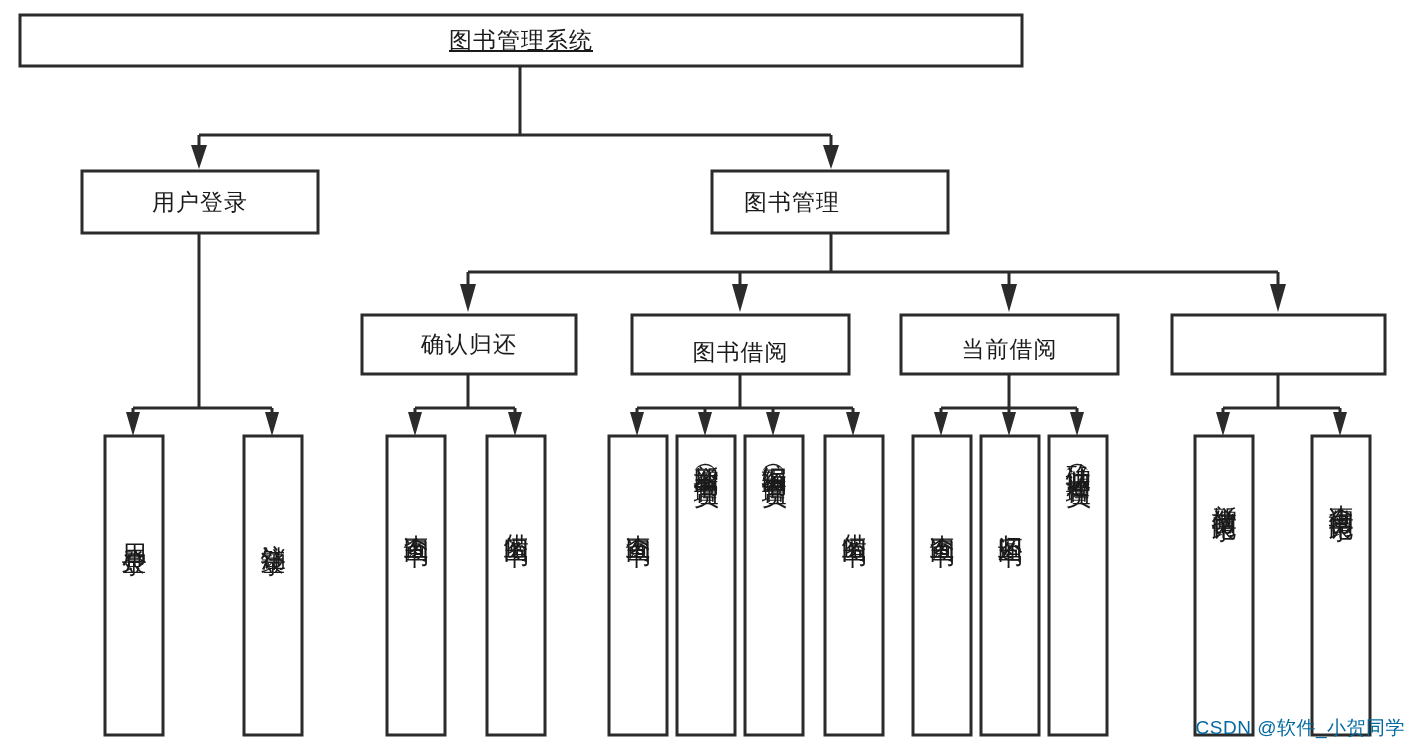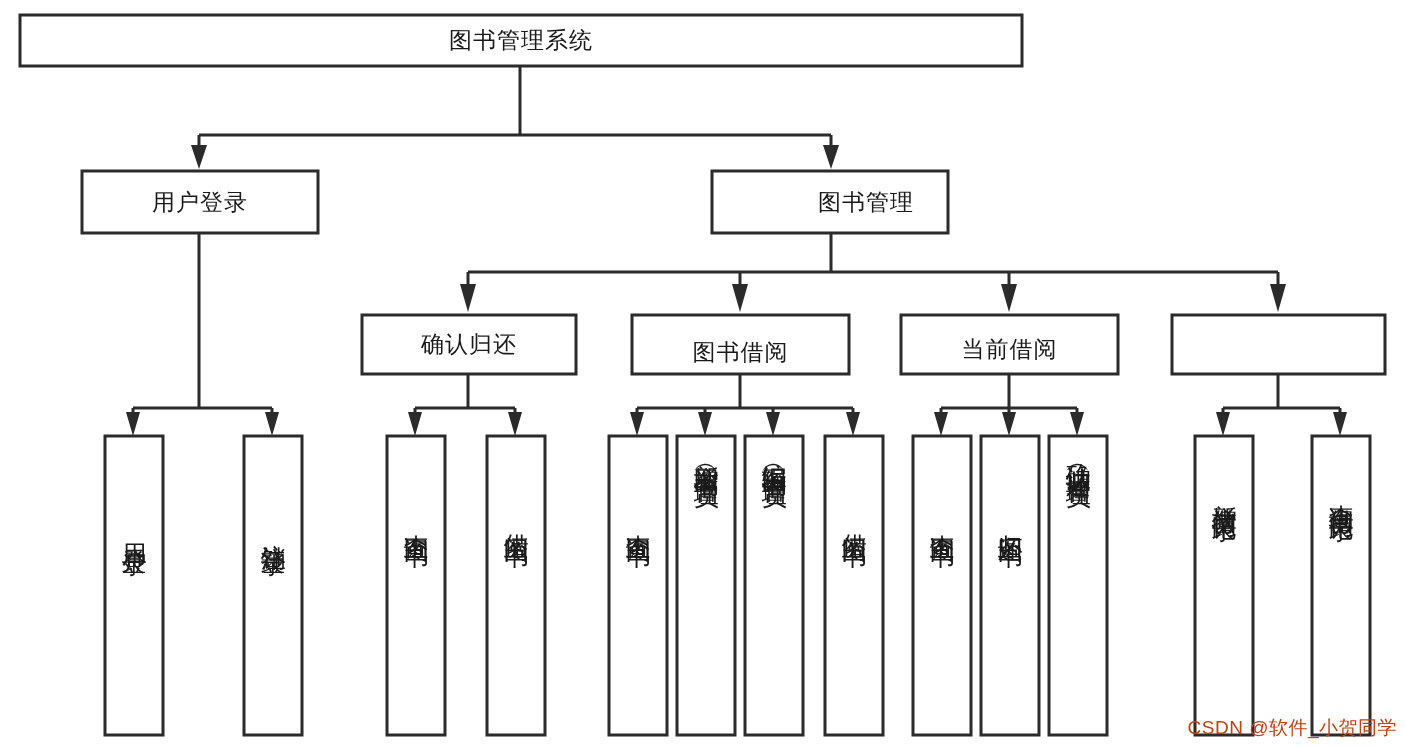--- a/index.html
+++ b/index.html
@@ -62,24 +62,24 @@
     writing-mode: vertical-rl;
     text-orientation: upright;
     font-size: 25px;
     line-height: 1.1;
     letter-spacing: 3px;
     justify-content: flex-start;
     padding-top: 8px;
   }
   .watermark {
     position: absolute;
-    right: 8px;
+    right: 0;
     bottom: 6px;
     font-size: 19px;
-    color: #c2410c;
+    color: #0369a1;
     font-family: "Liberation Sans", "DejaVu Sans", sans-serif;
     letter-spacing: 0.5px;
     white-space: nowrap;
     pointer-events: none;
   }
 </style>
 </head>
 <body>
 
 <div id="diagram-root">
@@ -181,25 +181,25 @@
     <rect class="node-rect" x="825" y="436" width="58" height="299"></rect>
 
     <rect class="node-rect" x="913" y="436" width="58" height="299"></rect>
     <rect class="node-rect" x="981" y="436" width="58" height="299"></rect>
     <rect class="node-rect" x="1049" y="436" width="58" height="299"></rect>
 
     <rect class="node-rect" x="1195" y="436" width="58" height="299"></rect>
     <rect class="node-rect" x="1312" y="436" width="58" height="299"></rect>
   </svg>
 
-  <div class="node-label horizontal" style="left:20px; top:15px; width:1002px; height:51px;">图书管理系统</div>
+  <div class="node-label horizontal" style="left:20px; top:15px; width:1002px; height:51px;text-decoration:underline;">图书管理系统</div>
 
   <div class="node-label horizontal" style="left:82px; top:171px; width:236px; height:62px;">用户登录</div>
 
-  <div class="node-label horizontal" style="left:748px; top:171px; width:236px; height:62px;">图书管理</div>
+  <div class="node-label horizontal" style="left:674px; top:171px; width:236px; height:62px;">图书管理</div>
 
   <div class="node-label horizontal" style="left:362px; top:315px; width:214px; height:59px;">确认归还</div>
 
   <div class="node-label horizontal" style="left:632px; top:315px; width:217px; height:75px;">图书借阅</div>
 
   <div class="node-label horizontal" style="left:901px; top:315px; width:217px; height:69px;">当前借阅</div>
 
 
   <div class="node-label vertical" style="left:105px; top:436px; width:58px; height:299px; padding-top:88px;">用户登录</div>
 

